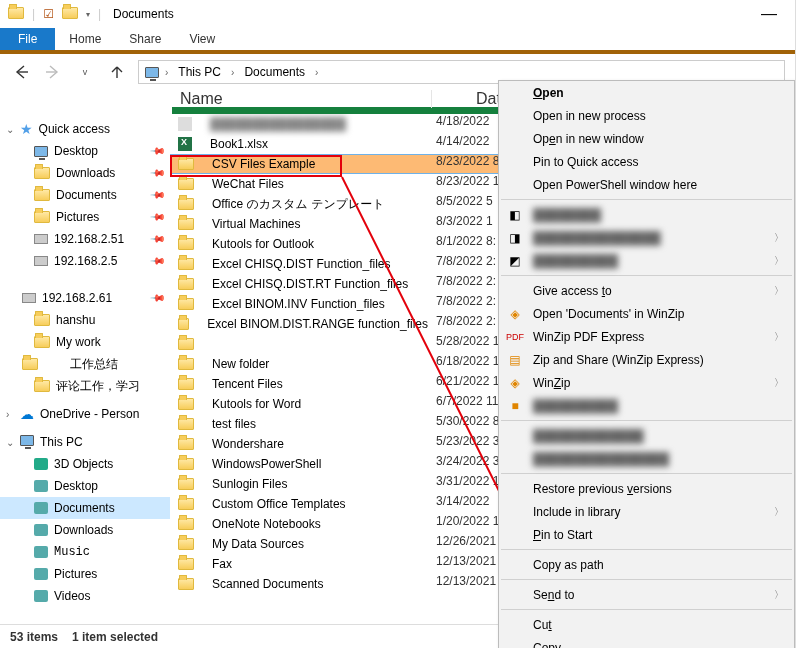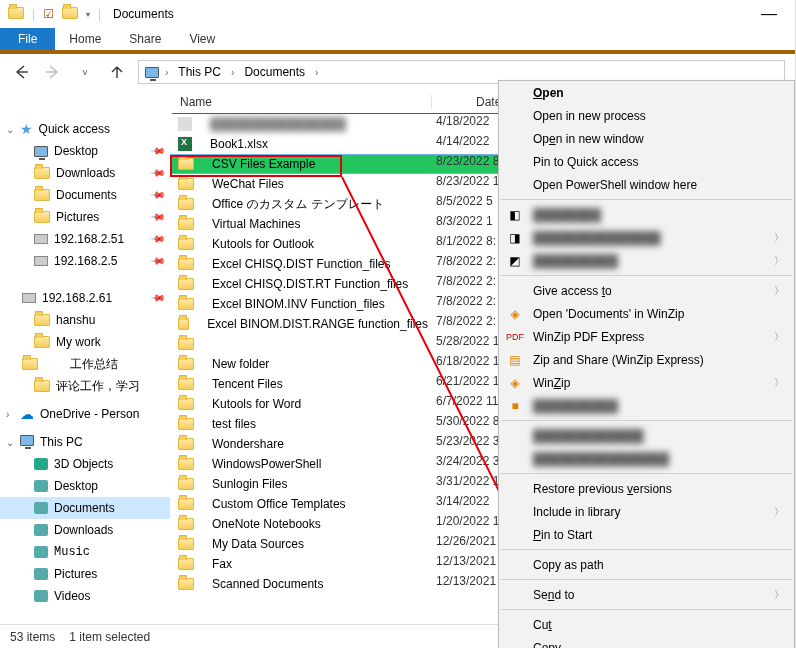--- a/index.html
+++ b/index.html
@@ -17,50 +17,50 @@
   .ribbon .tab.file { background:#1979ca; color:#fff; padding:0 18px; }
   
   .navbar { height:36px; display:flex; align-items:center; gap:10px; padding:0 10px; }
   .navbar .navbtn { width:22px; height:22px; display:flex; align-items:center; justify-content:center; color:#555; }
   .navbar .navbtn.disabled { color:#bbb; }
   .navbar .breadcrumb { flex:1; height:24px; border:1px solid #ccc; display:flex; align-items:center; padding:0 6px; gap:4px; }
   .navbar .bcseg { padding:0 4px; }
   .navbar .bcarrow { color:#666; font-size:10px; padding:0 2px; }
   .navbar .bcicon { display:flex; align-items:center; gap:4px; }
   
-  .colheader { position:absolute; display:flex; height:24px; align-items:center; border-bottom:1px solid #15803d; font-size:12px; color:#333;gap:36px; }
+  .colheader { position:absolute; display:flex; height:24px; align-items:center; border-bottom:7px solid #15803d; font-size:16px; color:#333;gap:36px; }
   .colheader .col { padding:0 8px; border-right:1px solid #e5e5e5; }
   
   .content { display:flex; position:relative; height:calc(100% - 28px - 26px - 36px - 24px); }
   
   .sidebar { width:170px; overflow:hidden; padding:4px 0; }
   .sidebar .item { display:flex; align-items:center; height:22px; padding:0 6px 0 22px; gap:6px; position:relative; white-space:nowrap; }
   .sidebar .item.sel { background:#cce8ff; }
   .sidebar .pin { margin-left:auto; color:#555; font-size:10px; transform:rotate(45deg); }
   .sidebar .expand { position:absolute; left:6px; font-size:10px; color:#666; }
   .sidebar .group { margin-bottom:6px; }
   
   .files { flex:1; overflow:hidden; position:relative; }
   .files .row { display:flex; height:20px; white-space:nowrap; }
   .files .row .namecell { width:258px; display:flex; align-items:center; gap:18px; padding-left:8px; }
   .files .row .datecell { padding-left:8px; color:#333; width:120px; }
-  .files .row.sel { background:#22c55e; outline:1px solid #6fb2e8; outline-offset:-1px; }
+  .files .row.sel { background:#fdba74; outline:1px solid #6fb2e8; outline-offset:-1px; }
   
   .redbox { position:absolute; border:2px solid #e3000b; pointer-events:none; }
   .arrowcanvas { position:absolute; left:0; top:0; pointer-events:none; }
   
   .ctxmenu { position:absolute; left:498px; top:80px; width:297px; background:#f2f2f2; border:1px solid #bcbcbc; box-shadow:2px 2px 4px rgba(0,0,0,0.2); font-size:12px; }
   .ctxmenu .mi { display:flex; align-items:center; height:23px; padding:0 28px 0 34px; position:relative; white-space:nowrap; }
   .ctxmenu .mi .ul { text-decoration:underline; }
   .ctxmenu .mi .sub { position:absolute; right:10px; font-size:10px; color:#555; }
   .ctxmenu .mi .ico { position:absolute; left:8px; width:16px; height:16px; display:flex; align-items:center; justify-content:center; }
   .ctxmenu hr { border:none; border-top:1px solid #d0d0d0; margin:3px 2px; }
   .ctxmenu .mi.blur span.blurtxt { filter:blur(3px); color:#666; background:#ddd; }
   
-  .statusbar { position:absolute; bottom:0; left:0; right:0; height:24px; border-top:1px solid #ddd; display:flex; align-items:center; padding:0 10px; gap:14px; font-size:12px; color:#333; background:#fff; }
+  .statusbar { position:absolute; bottom:0; left:0; right:0; height:24px; border-top:1px solid #ddd; display:flex; align-items:center; padding:0 10px; gap:14px; font-size:12px; color:#333; background:#fff;font-weight:bold; }
   
   .blurred { filter:blur(3px); color:#888; background:#eee; }
   
   .ico-folder { width:16px; height:12px; background:linear-gradient(#ffe9a6,#f7cd5b); border:1px solid #e0b93e; border-radius:1px; display:inline-block; position:relative; }
   .ico-folder::before { content:""; position:absolute; top:-4px; left:0; width:6px; height:4px; background:#f7cd5b; border:1px solid #e0b93e; border-bottom:none; border-radius:1px 1px 0 0; }
   .ico-excel { width:14px; height:14px; background:#217346; display:inline-block; position:relative; }
   .ico-excel::after { content:"X"; color:#fff; font-size:9px; font-weight:bold; position:absolute; left:3px; top:0; }
   .ico-star { color:#53a0e8; font-size:14px; }
   .ico-monitor { width:14px; height:11px; border:1px solid #555; border-radius:1px; display:inline-block; position:relative; background:#7db8e8; }
   .ico-monitor::after { content:""; position:absolute; left:4px; top:11px; width:6px; height:2px; background:#555; }

